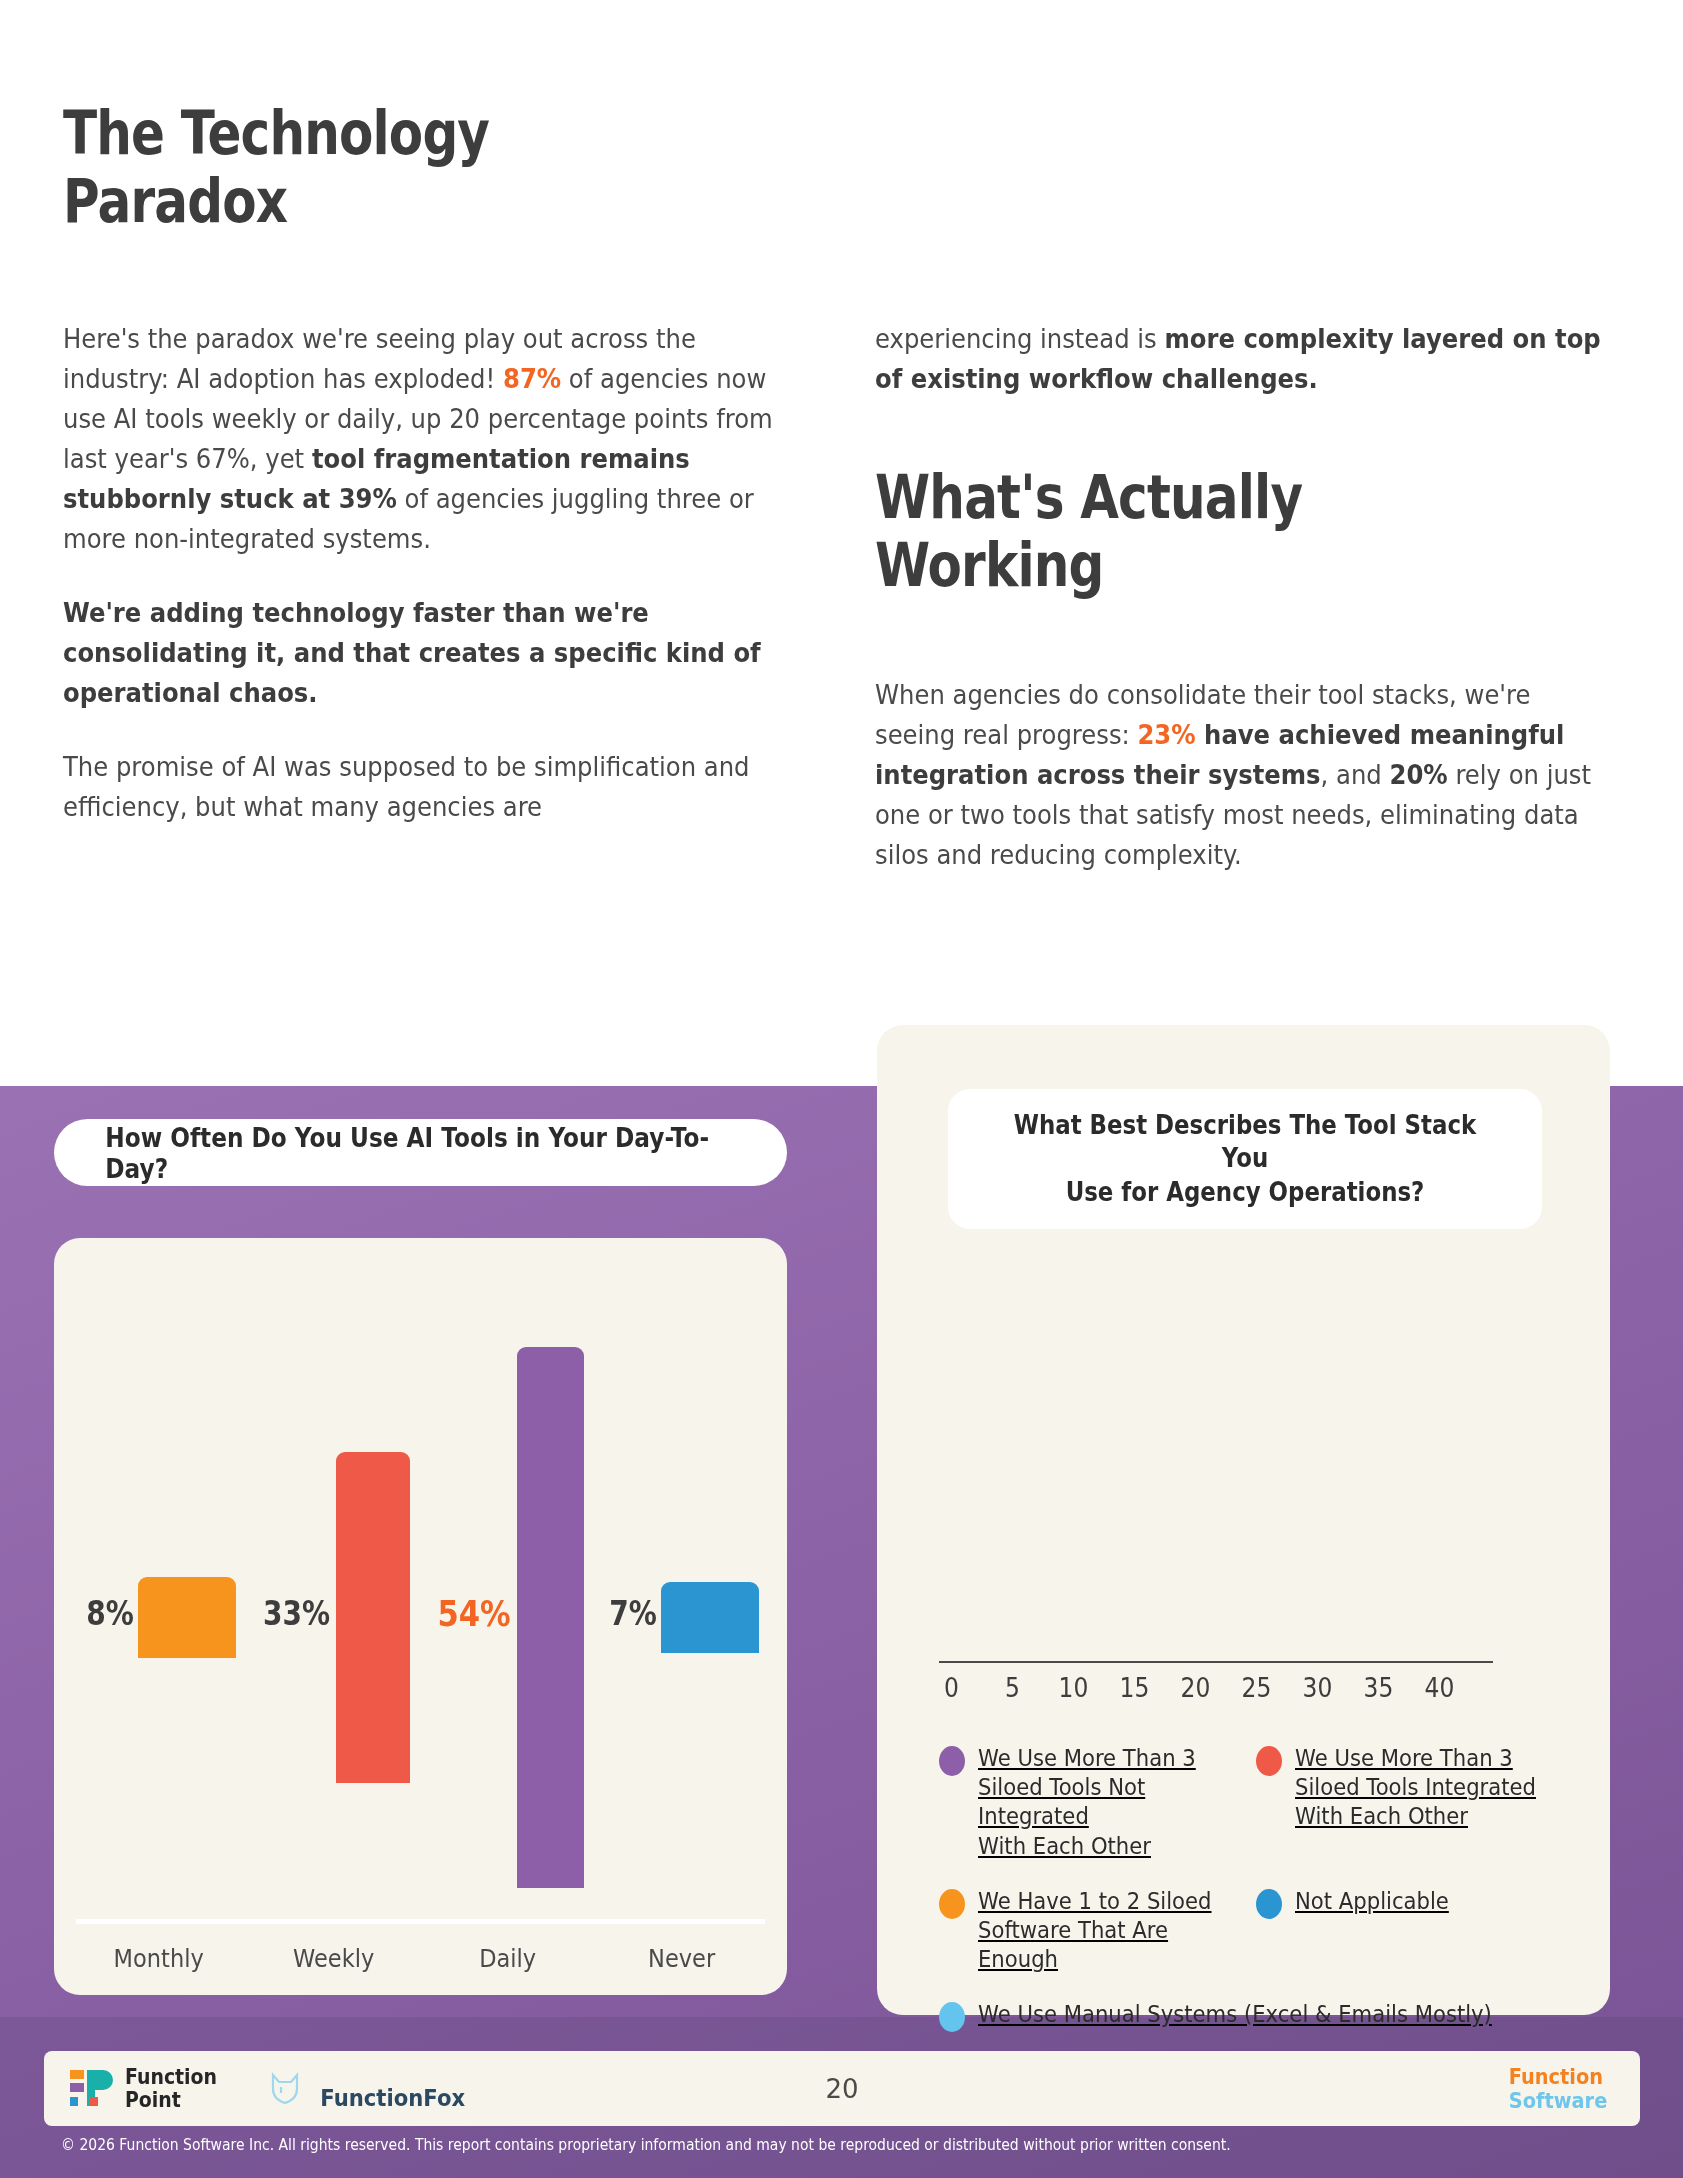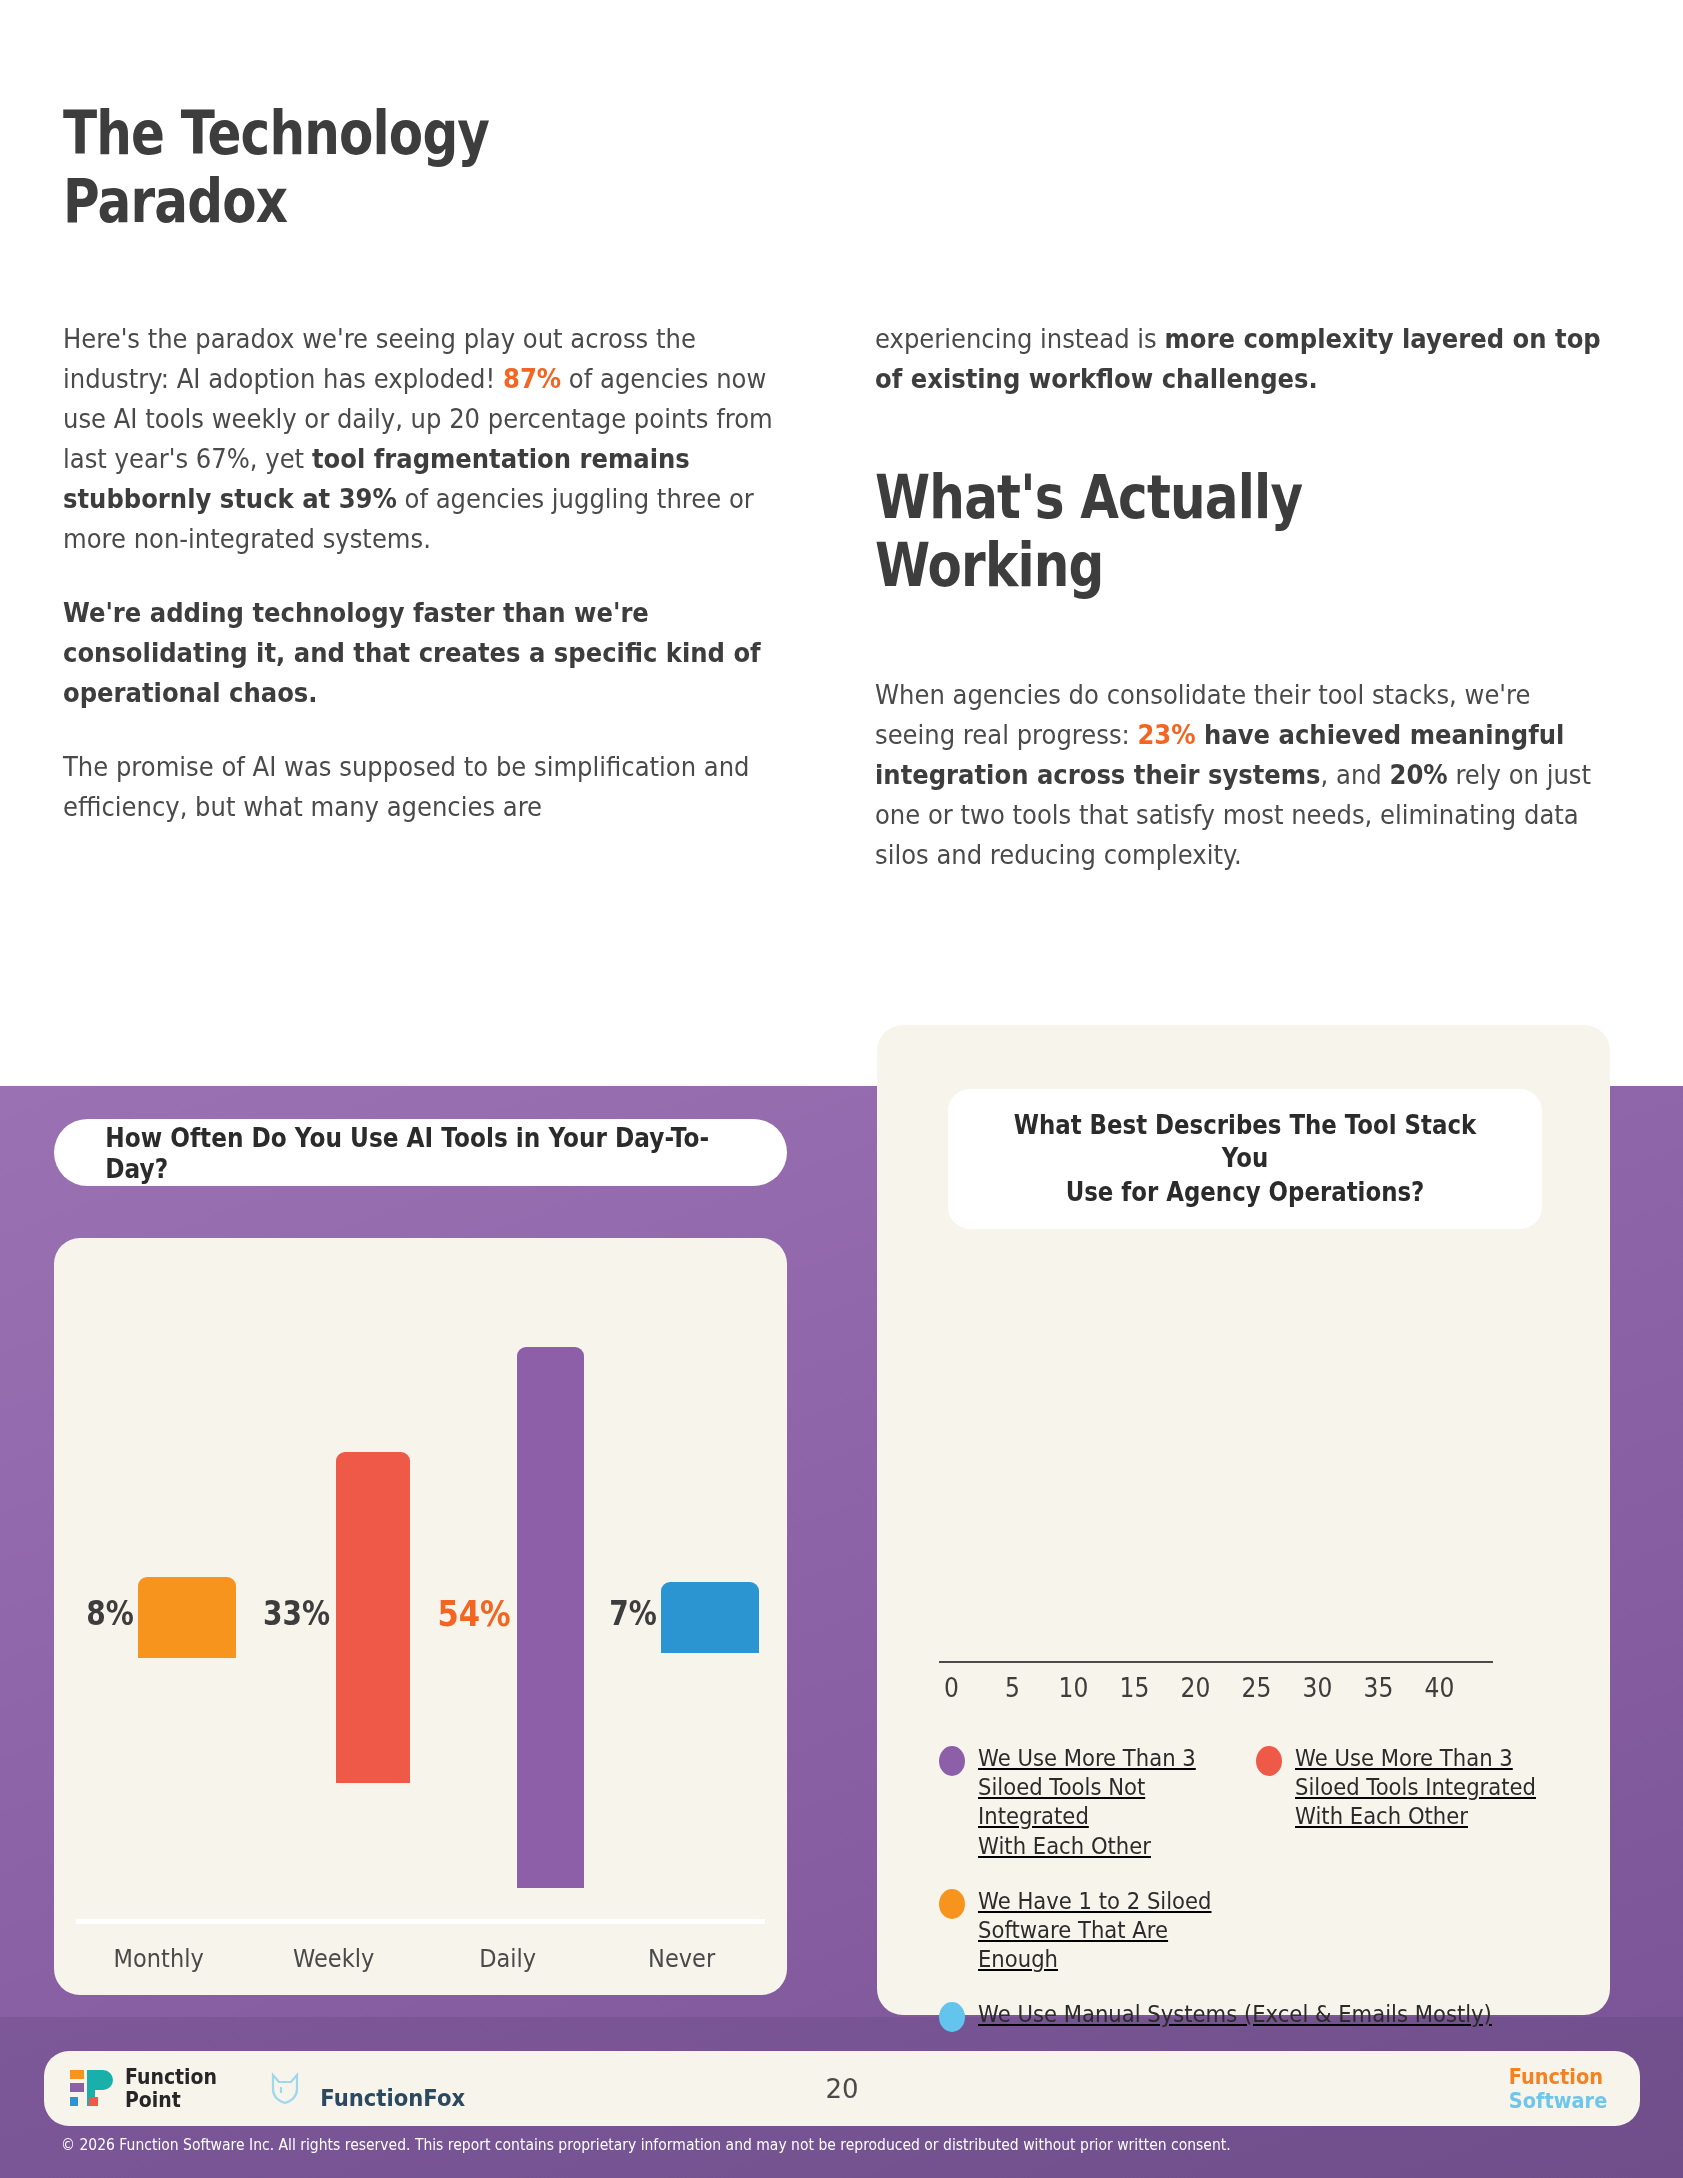--- a/index.html
+++ b/index.html
@@ -108,21 +108,21 @@
   .legend-item.full { width: 100%; }
   .dot { width: 26px; height: 30px; border-radius: 50%; flex: 0 0 26px; margin-top: 2px; }
   .legend-text {
     margin-left: 13px; font-family: "DejaVu Sans", sans-serif; font-size: 23px;
     line-height: 1.27; color: #2b2b2b; transform: scaleX(0.92); transform-origin: left top;
   }
 
   
   .footer-bar {
     position: absolute; left: 44px; top: 2051px; width: 1596px; height: 75px;
-    background: #f7f4ec; border-radius: 25px;
+    background: #f7f4ec; border-radius: 8px;
     display: flex; align-items: center; padding: 0 26px;
   }
   .fp-logo { display: flex; align-items: center; }
   .fp-mark { width: 46px; height: 42px; position: relative; margin-right: 9px; }
   .fp-text { font-family: "DejaVu Sans", sans-serif; font-weight: bold; font-size: 21px;
              line-height: 1.05; color: #262626; transform: scaleX(0.9); transform-origin: left; }
   .ff-logo { display: flex; align-items: flex-end; margin-left: 38px; }
   .ff-text { font-family: "DejaVu Sans", sans-serif; font-weight: bold; font-size: 23px;
              color: #2b4a62; margin-left: 9px; transform: scaleX(0.92); }
   .page-num { position: absolute; left: 0; right: 0; text-align: center;
@@ -240,30 +240,30 @@
             <div>With Each Other</div>
           </div>
         </div>
         <div class="legend-item">
           <div class="dot" style="background: rgb(247, 148, 30);"></div>
           <div class="legend-text">
             <div>We Have 1 to 2 Siloed</div>
             <div>Software That Are Enough</div>
           </div>
         </div>
+        <div class="legend-item">
+          <div class="dot" style="background: rgb(43, 149, 209);"></div>
+          <div class="legend-text">
+            <div>Not Applicable</div>
+          </div>
+        </div>
         <div class="legend-item full">
           <div class="dot" style="background: rgb(99, 197, 238);"></div>
           <div class="legend-text">
             <div>We Use Manual Systems (Excel &amp; Emails Mostly)</div>
-          </div>
-        </div>
-        <div class="legend-item">
-          <div class="dot" style="background: rgb(43, 149, 209);"></div>
-          <div class="legend-text">
-            <div>Not Applicable</div>
           </div>
         </div>
       </div>
   </div>
 
   <div class="footer-bar">
     <div class="fp-logo">
       <div class="fp-mark">
         <svg width="46" height="42" viewBox="0 0 46 42">
           <rect x="0" y="2" width="14" height="9" fill="#f7941e"></rect>

